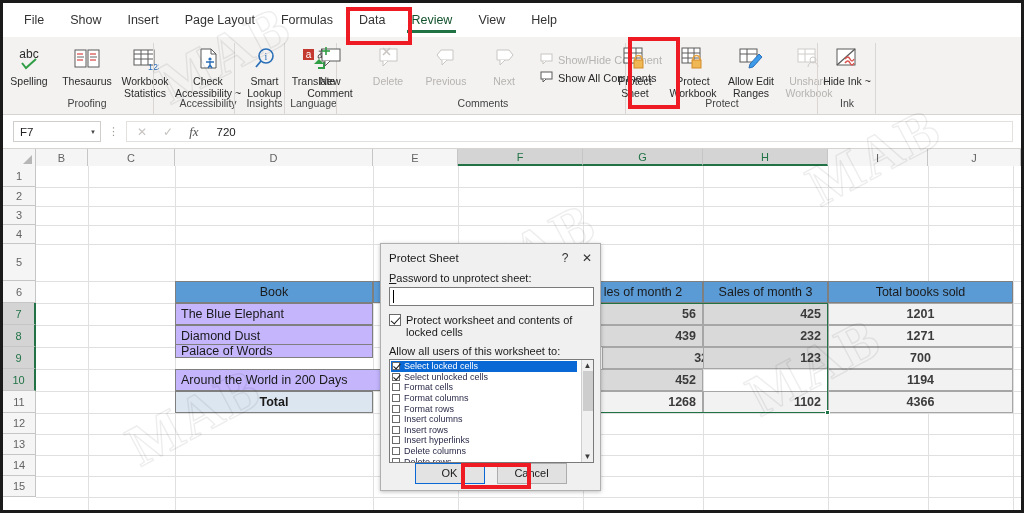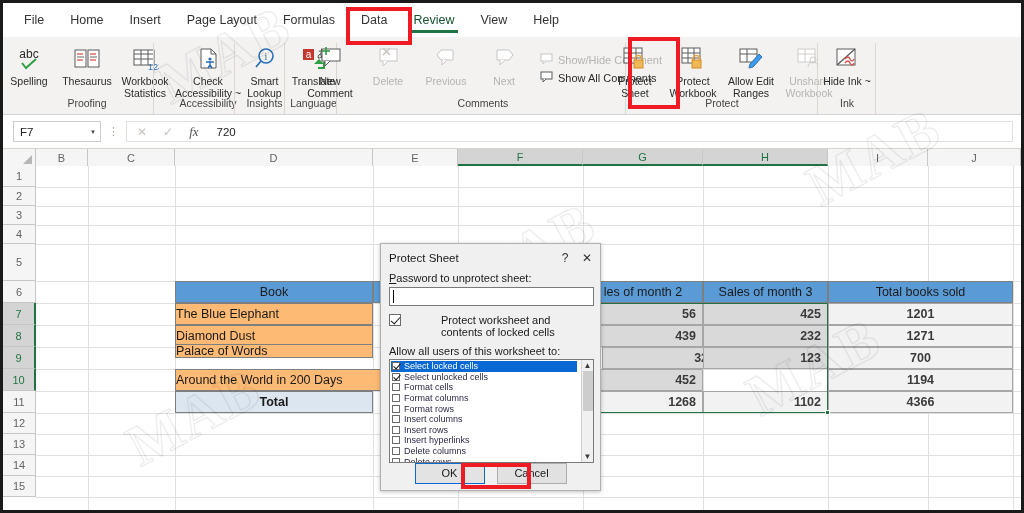--- a/index.html
+++ b/index.html
@@ -154,21 +154,21 @@
     font-size: 12.5px; color: #1a1a1a;
     display: flex; align-items: center;
     overflow: hidden; white-space: nowrap;
   }
   .cell.hdrblue {
     background: #5b9bd5; color: #1a1a1a; font-size: 12.5px;
     justify-content: center;
     border: 1px solid #7f7f7f;
   }
   .cell.book {
-    background: #fdba74; border: 1px solid #7f7f7f; 
+    background: #c4b5fd; border: 1px solid #7f7f7f; padding-left: 5px;
   }
   .cell.booktot {
     background: #dce6f1; border: 1px solid #7f7f7f;
     justify-content: center; font-weight: bold;
   }
   .cell.num {
     background: #d9d9d9; border: 1px solid #a6a6a6;
     justify-content: flex-end; padding-right: 6px; font-weight: bold; color:#3b3b3b;
   }
   .cell.numlight {
@@ -229,21 +229,21 @@
   .chkrow { display: flex; align-items: flex-start; gap: 5px; margin-bottom: 7px; }
   .chk {
     width: 12px; height: 12px; background: #fff; border: 1px solid #6b6b6b;
     flex: none; position: relative; margin-top: 0px;
   }
   .chk.on::after {
     content: ""; position: absolute; left: 3px; top: 0px;
     width: 4px; height: 8px; border: solid #1a1a1a;
     border-width: 0 1.6px 1.6px 0; transform: rotate(42deg);
   }
-  .chkrow .cl { font-size: 11px; color: #1a1a1a; line-height: 12px; margin-left: 35px; }
+  .chkrow .cl { font-size: 11px; color: #1a1a1a; line-height: 12px; }
   .listbox {
     width: 205px; height: 104px; background: #ffffff;
     border: 1px solid #7a7a7a; position: relative; overflow: hidden;
     display: flex;
   }
   .litems { flex: 1; padding: 1px 4px 0 1px; border-radius: 21px; }
   .li { display: flex; align-items: center; gap: 4px; height: 10.6px; padding-left: 1px; }
   .li .cb {
     width: 8px; height: 8px; background: #fff; border: 1px solid #6b6b6b;
     flex: none; position: relative;
@@ -275,21 +275,21 @@
   }
   .dbtn.primary { border: 1.5px solid #0a68d4; background: #e3e3e3; }
 </style>
 </head>
 <body>
 
 <div id="app">
 
   <div class="tabbar">
     <div class="tab"><span>File</span></div>
-    <div class="tab"><span>Home</span></div>
+    <div class="tab"><span>Show</span></div>
     <div class="tab"><span>Insert</span></div>
     <div class="tab"><span>Page Layout</span></div>
     <div class="tab"><span>Formulas</span></div>
     <div class="tab"><span>Data</span></div>
     <div class="tab active"><span>Review</span></div>
     <div class="tab"><span>View</span></div>
     <div class="tab"><span>Help</span></div>
   </div>
 
   <div class="ribbon">

